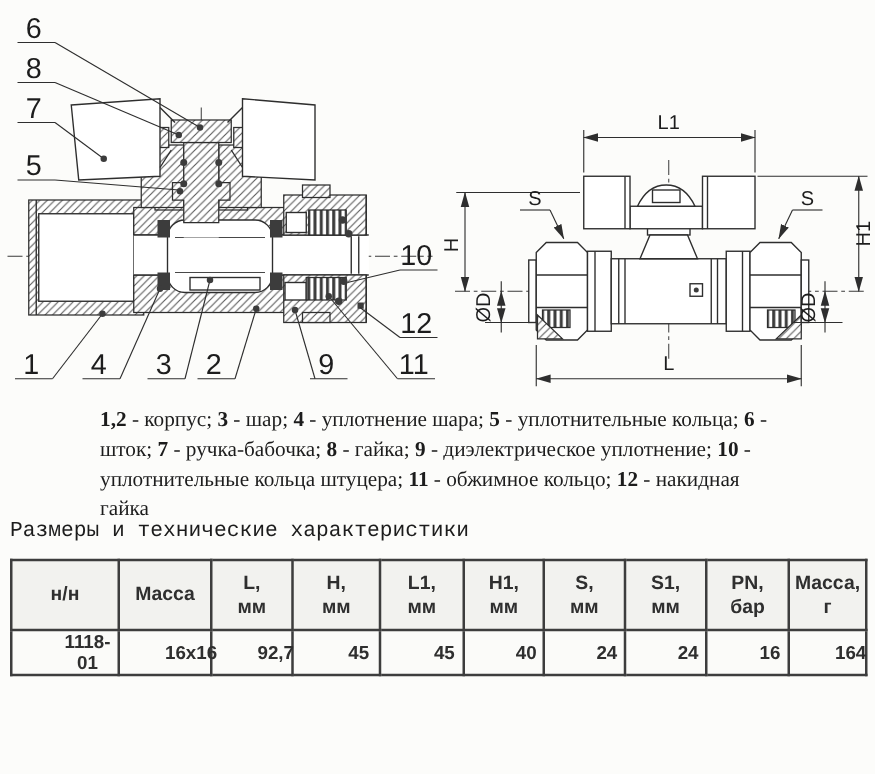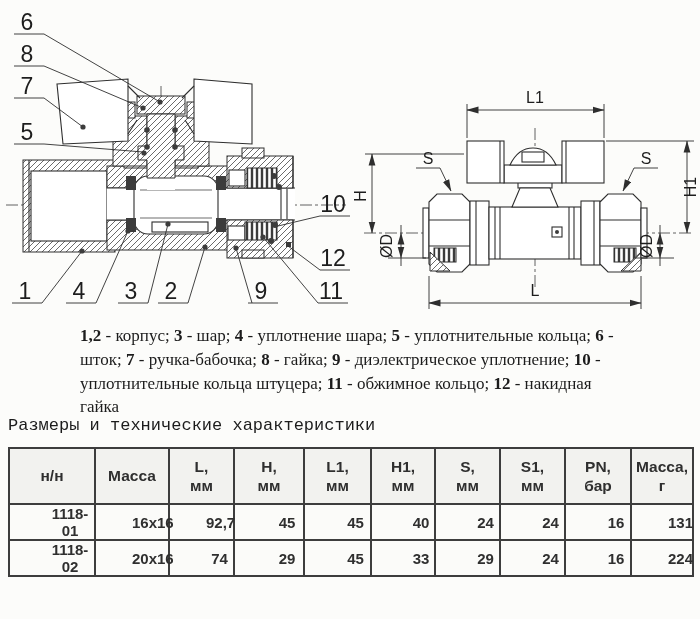--- a/index.html
+++ b/index.html
@@ -353,28 +353,16 @@
       <tr>
         <td>1118-01</td>
         <td>16x16</td>
         <td>92,7</td>
         <td>45</td>
         <td>45</td>
         <td>40</td>
         <td>24</td>
         <td>24</td>
         <td>16</td>
-        <td>131</td>
-      </tr>
-      <tr>
-        <td>1118-02</td>
-        <td>20x16</td>
-        <td>74</td>
-        <td>29</td>
-        <td>45</td>
-        <td>33</td>
-        <td>29</td>
-        <td>24</td>
-        <td>16</td>
-        <td>224</td>
+        <td>164</td>
       </tr>
     </tbody>
 </table>
 
 </body></html>

